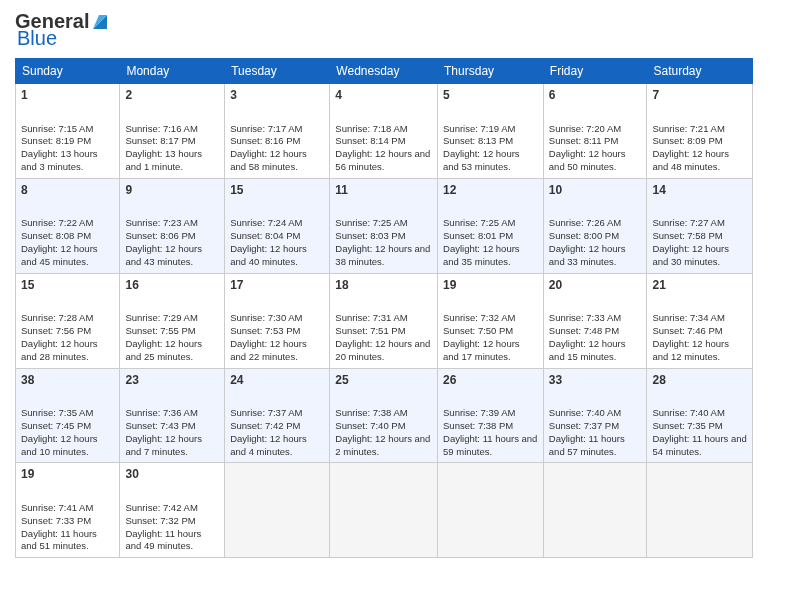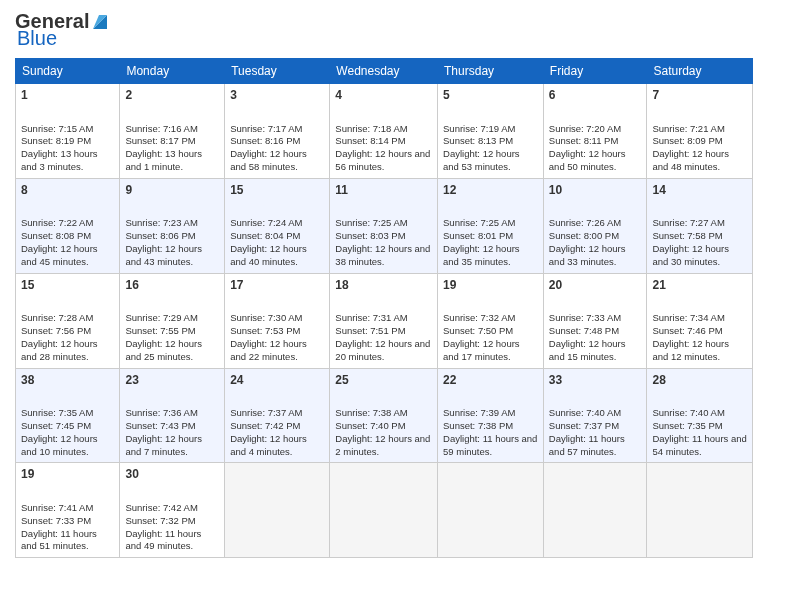--- a/index.html
+++ b/index.html
@@ -214,21 +214,21 @@
           </td>
           <td>
             <span class="day-num">24</span>
         <div class="day-info">Sunrise: 7:37 AM<br>Sunset: 7:42 PM<br>Daylight: 12 hours and 4 minutes.</div>
           </td>
           <td>
             <span class="day-num">25</span>
         <div class="day-info">Sunrise: 7:38 AM<br>Sunset: 7:40 PM<br>Daylight: 12 hours and 2 minutes.</div>
           </td>
           <td>
-            <span class="day-num">22</span>
+            <span class="day-num">26</span>
         <div class="day-info">Sunrise: 7:39 AM<br>Sunset: 7:38 PM<br>Daylight: 11 hours and 59 minutes.</div>
           </td>
           <td>
             <span class="day-num">33</span>
         <div class="day-info">Sunrise: 7:40 AM<br>Sunset: 7:37 PM<br>Daylight: 11 hours and 57 minutes.</div>
           </td>
           <td>
             <span class="day-num">28</span>
         <div class="day-info">Sunrise: 7:40 AM<br>Sunset: 7:35 PM<br>Daylight: 11 hours and 54 minutes.</div>
           </td>

